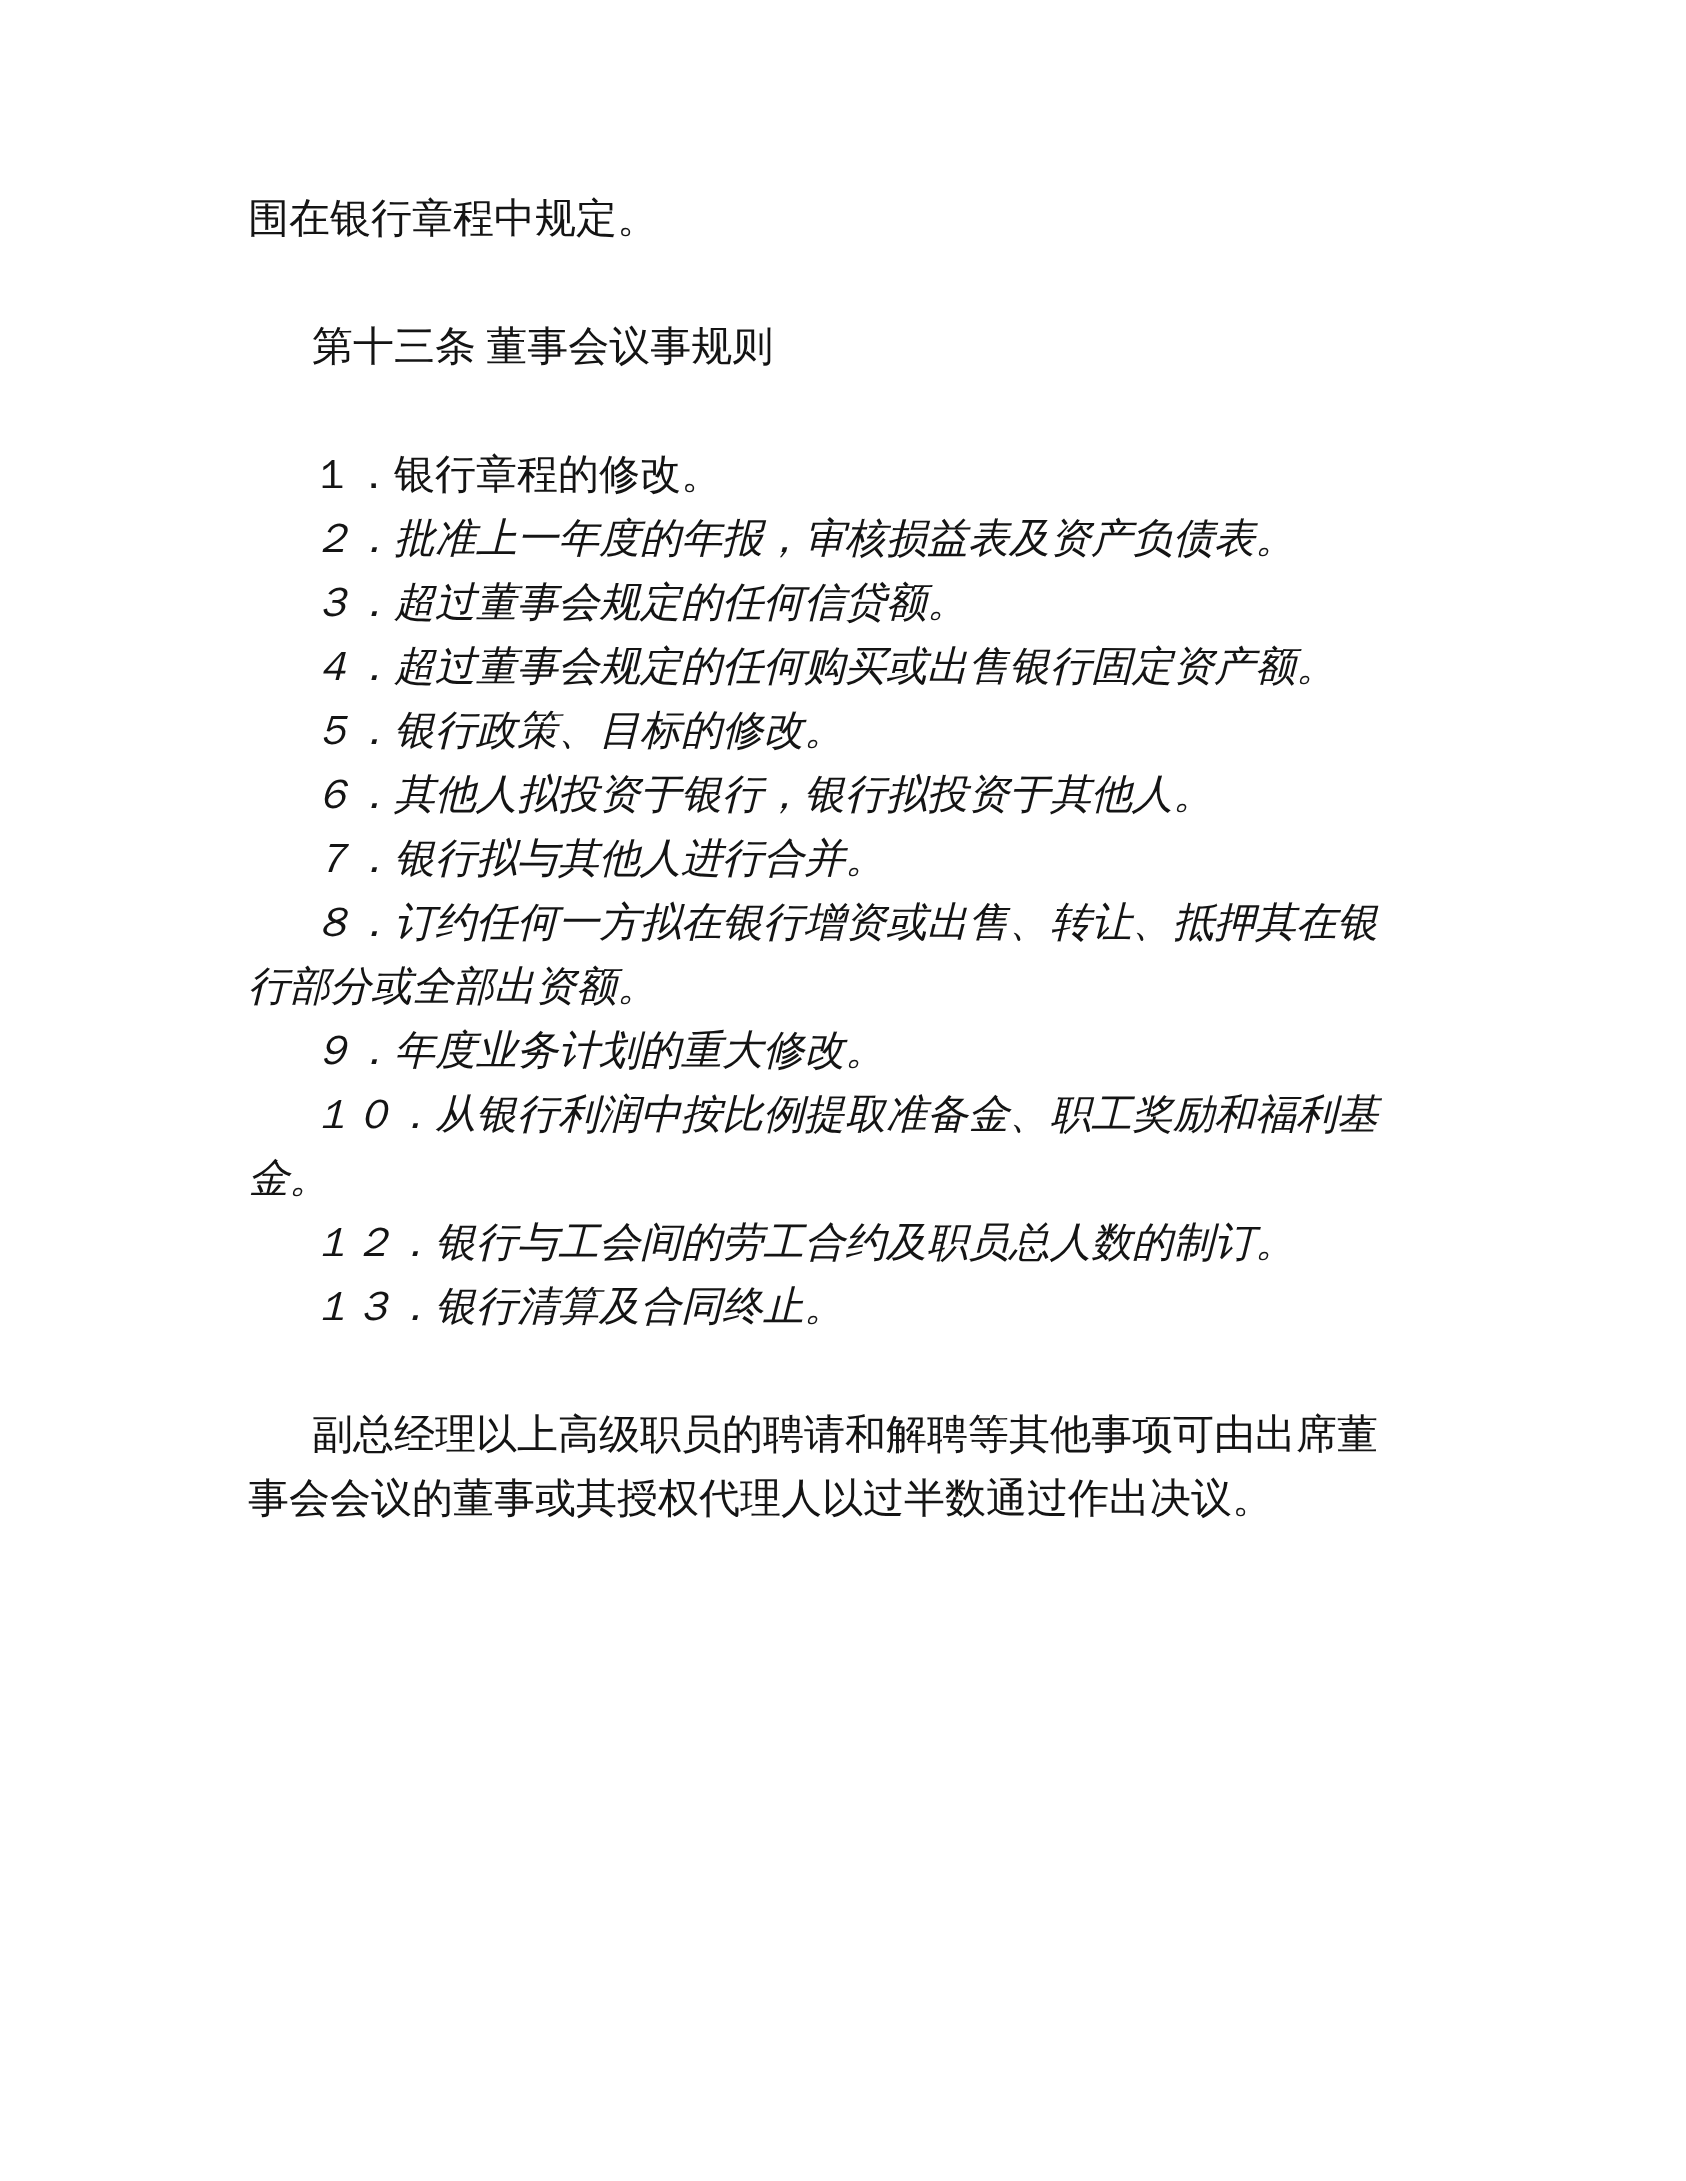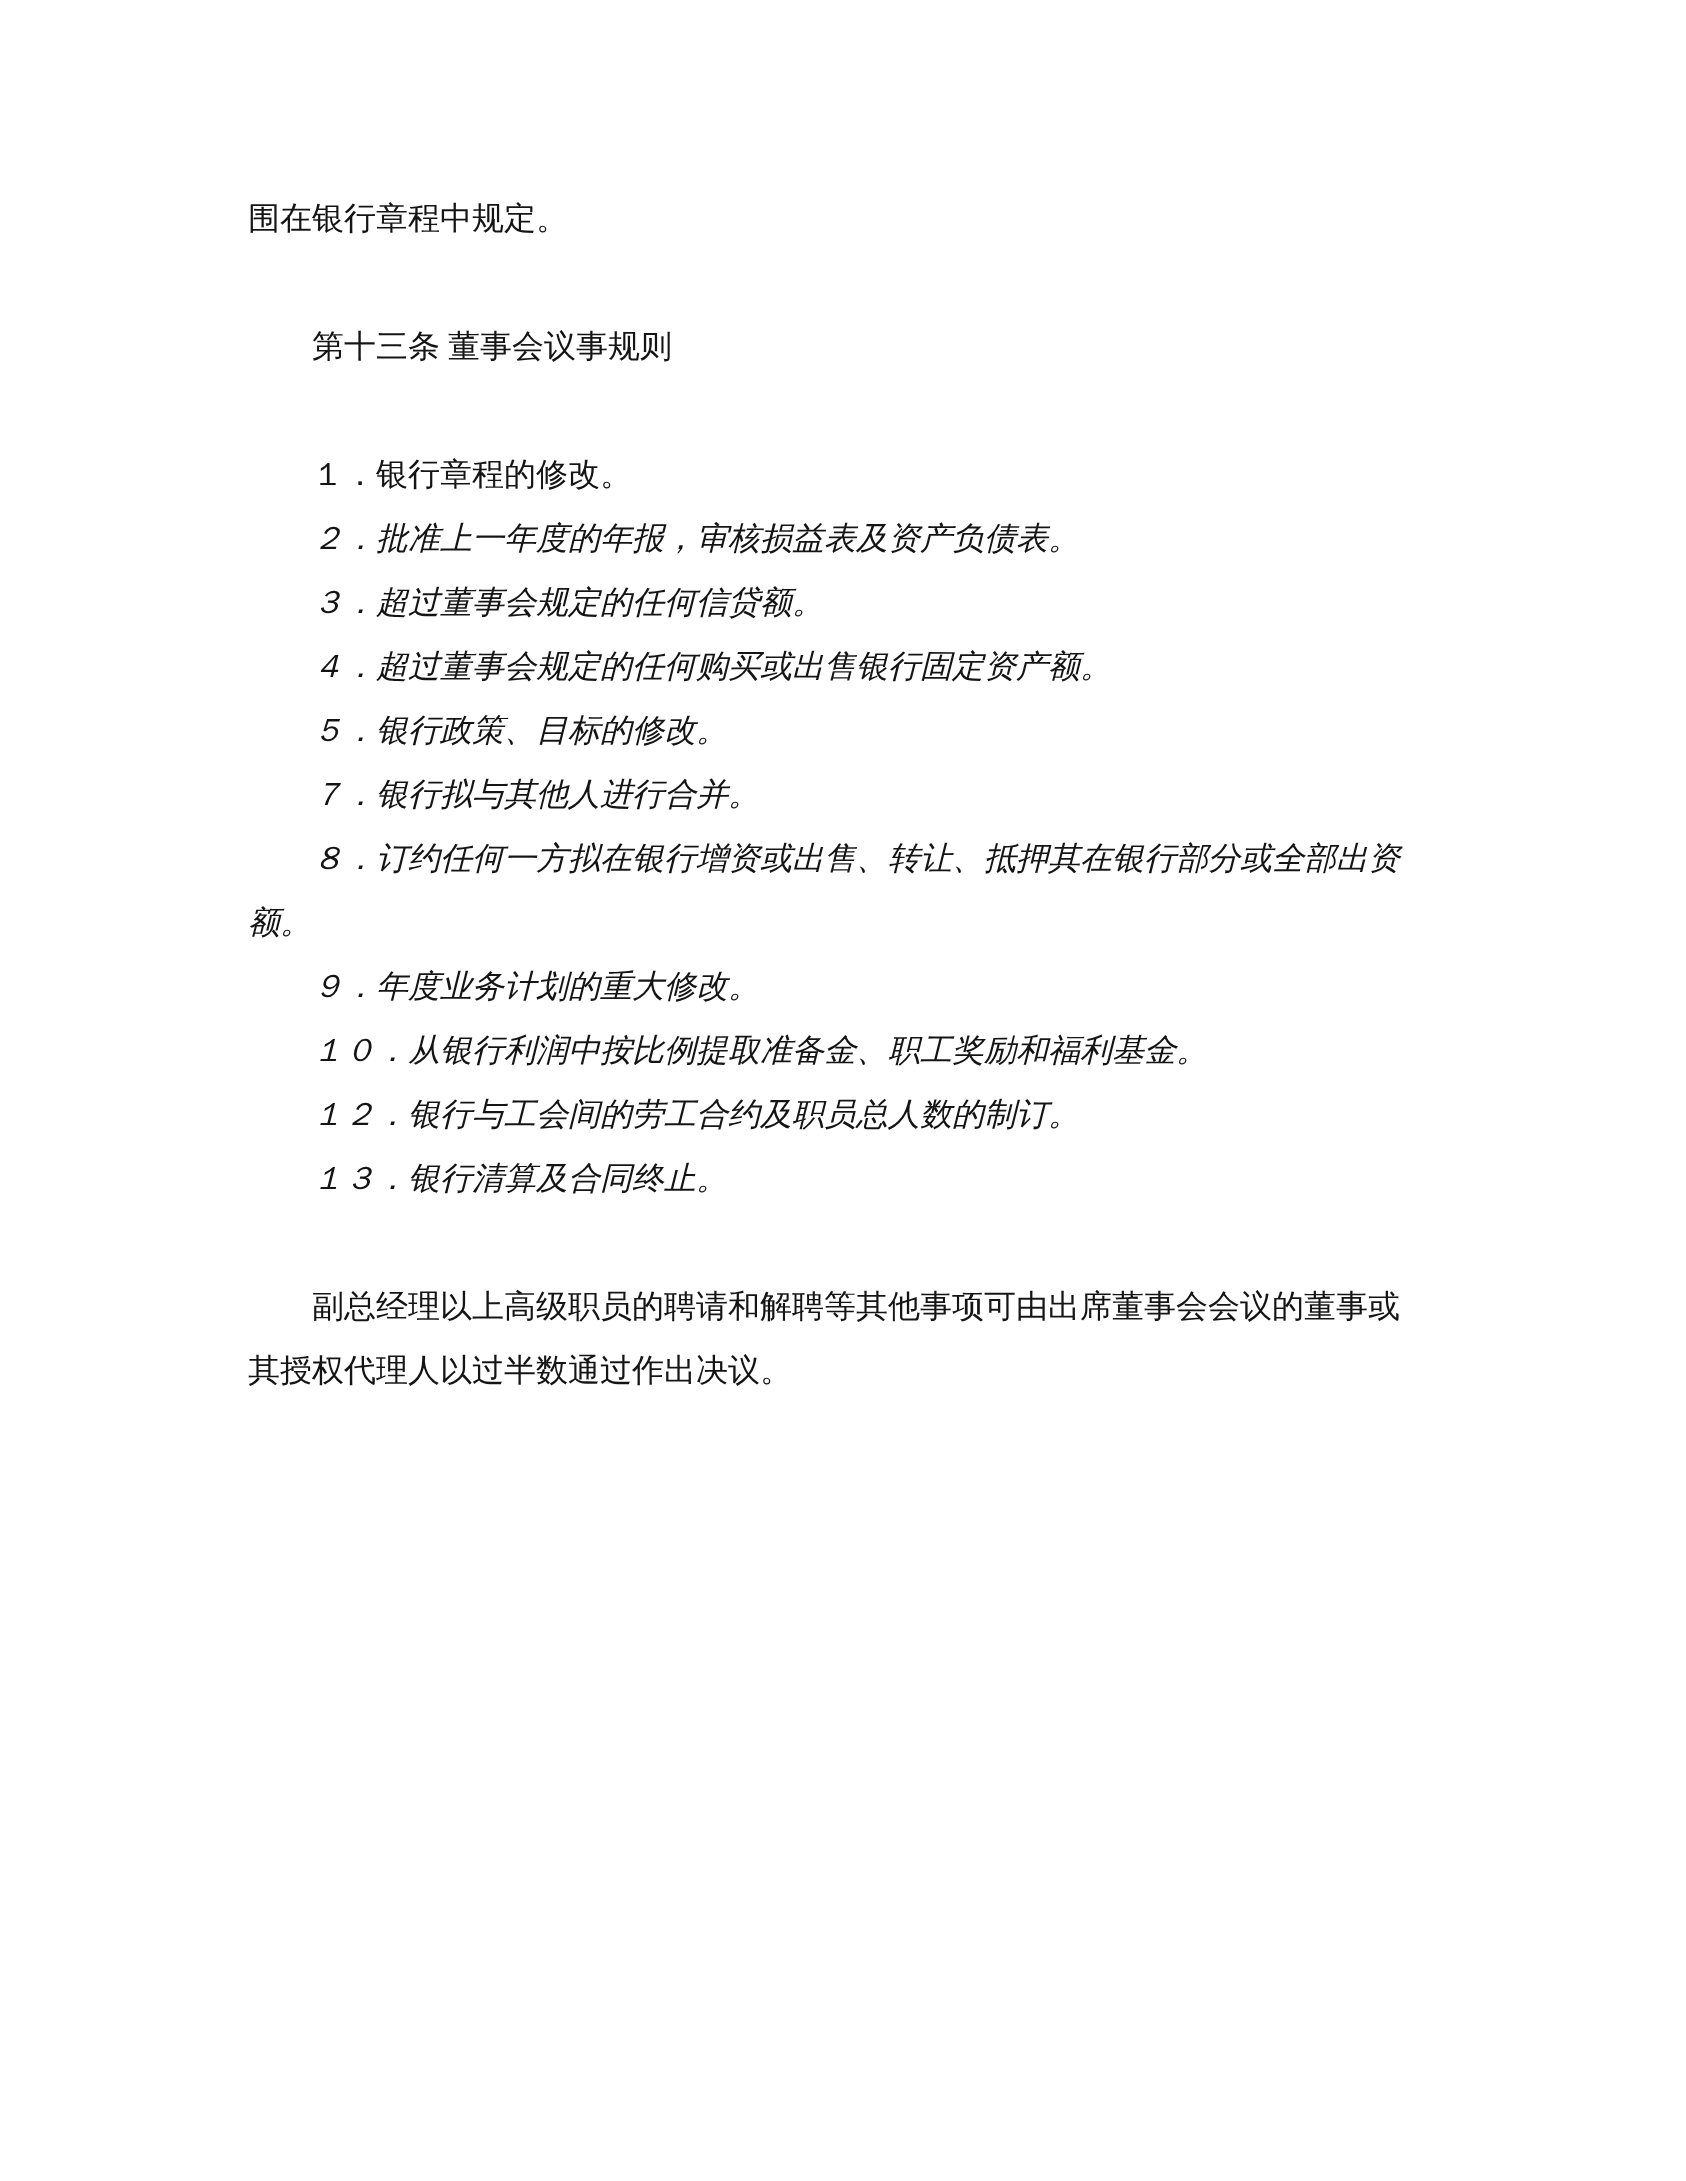--- a/index.html
+++ b/index.html
@@ -14,21 +14,21 @@
     background: #ffffff;
     overflow: hidden;
     font-family: "Liberation Serif", "DejaVu Serif", serif;
     color: #141414;
   }
   .content {
     position: absolute;
     left: 248px;
     top: 186px;
     width: 1159px;
-    font-size: 32px;
+    font-size: 41px;
     line-height: 64px;
     letter-spacing: 0;
     text-align: left;
     word-break: break-all;
   }
   .content p {
     margin: 0;
     padding: 0;
   }
   
@@ -49,20 +49,21 @@
 
 <div class="page">
   <div class="content" id="content">
       <p class="cont">围在银行章程中规定。</p>
       <p class="heading">第十三条 董事会议事规则</p>
       <p class="list-item">１．银行章程的修改。</p>
       <p class="list-item">２．批准上一年度的年报，审核损益表及资产负债表。</p>
       <p class="list-item">３．超过董事会规定的任何信贷额。</p>
       <p class="list-item">４．超过董事会规定的任何购买或出售银行固定资产额。</p>
       <p class="list-item">５．银行政策、目标的修改。</p>
+      <p class="list-item">６．其他人拟投资于银行，银行拟投资于其他人。</p>
       <p class="list-item">７．银行拟与其他人进行合并。</p>
       <p class="list-item">８．订约任何一方拟在银行增资或出售、转让、抵押其在银行部分或全部出资额。</p>
       <p class="list-item">９．年度业务计划的重大修改。</p>
       <p class="list-item">１０．从银行利润中按比例提取准备金、职工奖励和福利基金。</p>
       <p class="list-item">１２．银行与工会间的劳工合约及职员总人数的制订。</p>
       <p class="list-item">１３．银行清算及合同终止。</p>
       <p class="indent">副总经理以上高级职员的聘请和解聘等其他事项可由出席董事会会议的董事或其授权代理人以过半数通过作出决议。</p>
     </div>
 </div>
 

